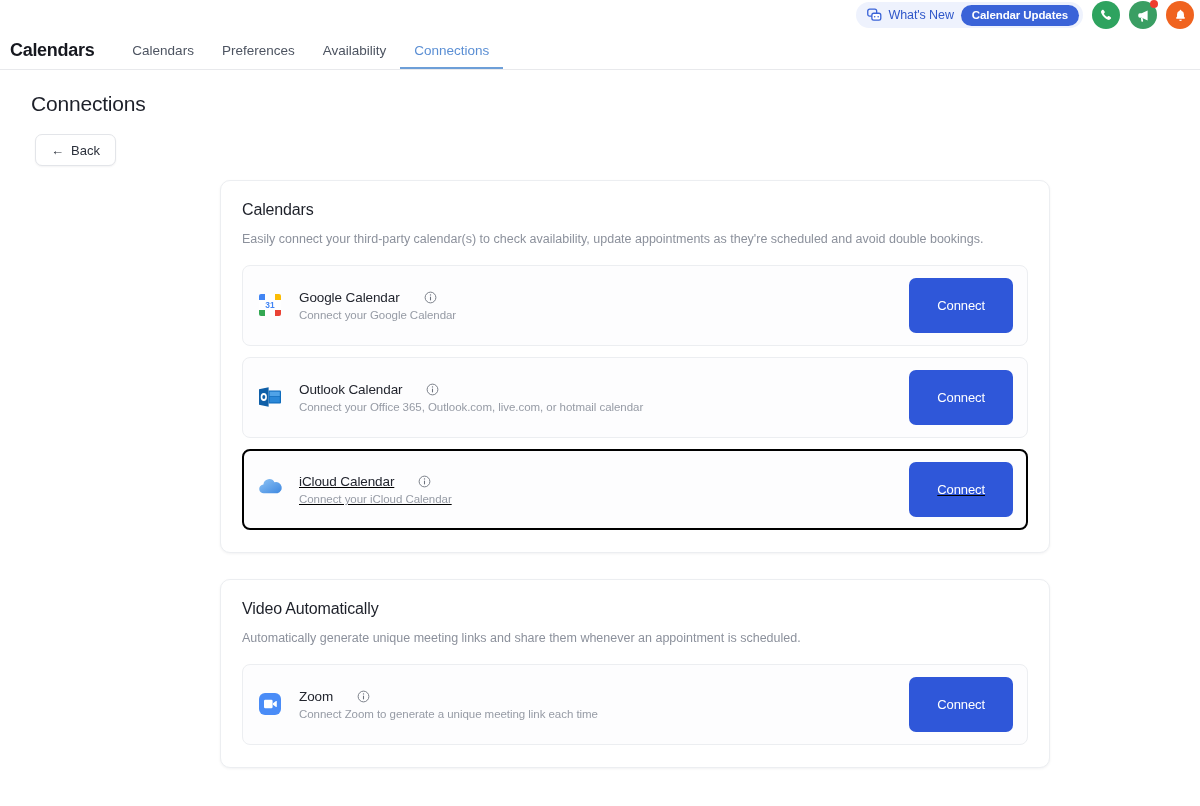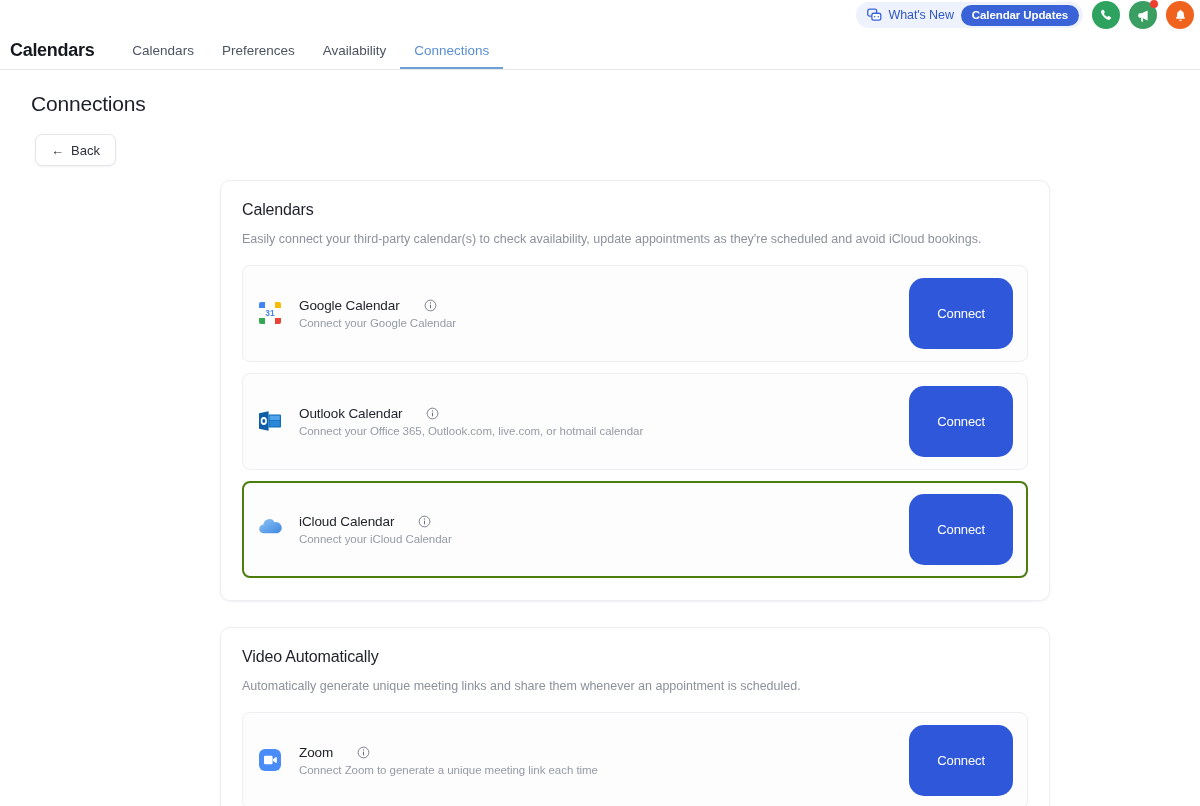--- a/index.html
+++ b/index.html
@@ -159,22 +159,23 @@
     display: flex;
     align-items: center;
     border: 1px solid #eceef1;
     border-radius: 8px;
     background: #fdfdfe;
     padding: 12px 14px;
     min-height: 60px;
   }
   .conn-row + .conn-row { margin-top: 11px; }
   .conn-row.highlight {
-    border: 2px solid #4d7c0f;
+    border: 2px solid #000000;
     padding: 11px 13px;
+    text-decoration: underline;
   }
   .row-icon {
     width: 26px; height: 26px;
     flex: none;
     margin-right: 16px;
     display: flex;
     justify-content: center;
   }
   .row-icon svg { display: block; }
   .row-text { flex: 1 1 auto; min-width: 0; }
@@ -195,22 +196,22 @@
     margin-top: 4px;
     letter-spacing: -0.05px;
   }
   .connect-btn {
     flex: none;
     background: #2f57d9;
     color: #ffffff;
     font-size: 13px;
     font-weight: normal;
     border: none;
-    border-radius: 15px;
-    padding: 28px 28px;
+    border-radius: 7px;
+    padding: 20px 28px;
     cursor: pointer;
     font-family: "Liberation Sans", sans-serif;
     letter-spacing: -0.1px;
   }
 </style>
 </head>
 <body>
 
 <div class="topbar">
 
@@ -263,21 +264,21 @@
 
 <div class="back-btn">
   <span class="back-arrow">←</span>
   <span>Back</span>
 </div>
 
 <div class="content">
 
   <div class="card">
     <div class="card-title">Calendars</div>
-    <div class="card-desc">Easily connect your third-party calendar(s) to check availability, update appointments as they're scheduled and avoid iCloud bookings.</div>
+    <div class="card-desc">Easily connect your third-party calendar(s) to check availability, update appointments as they're scheduled and avoid double bookings.</div>
 
     <div class="conn-row">
       <span class="row-icon">
         <svg viewBox="0 0 24 24" width="24" height="24">
           <rect x="1" y="1" width="22" height="22" rx="2.5" fill="#ffffff"></rect>
           <path d="M17 1h4a2 2 0 012 2v4h-6z" fill="#fbbc05"></path>
           <path d="M23 17v4a2 2 0 01-2 2h-4v-6z" fill="#ea4335"></path>
           <path d="M7 23H3a2 2 0 01-2-2v-4h6z" fill="#34a853"></path>
           <path d="M1 7V3a2 2 0 012-2h4v6z" fill="#4285f4"></path>
           <rect x="7" y="7" width="10" height="10" fill="#ffffff"></rect>

